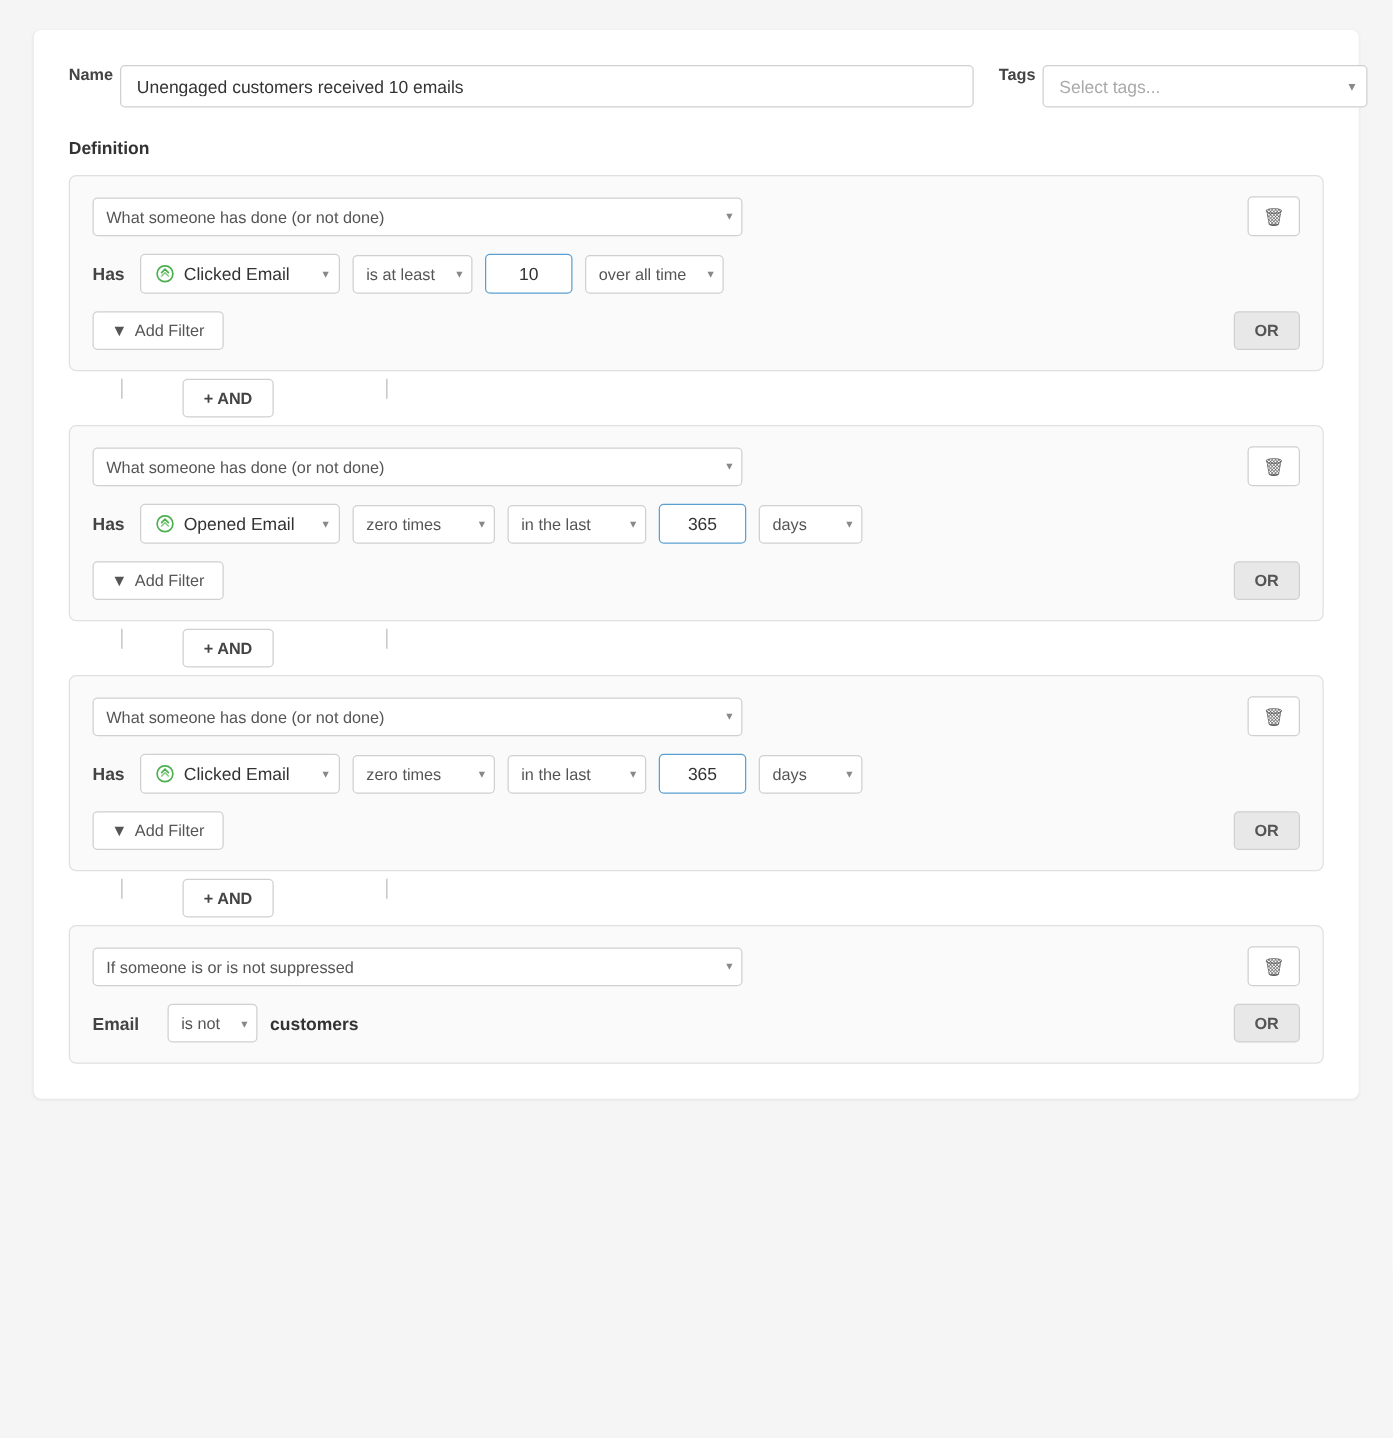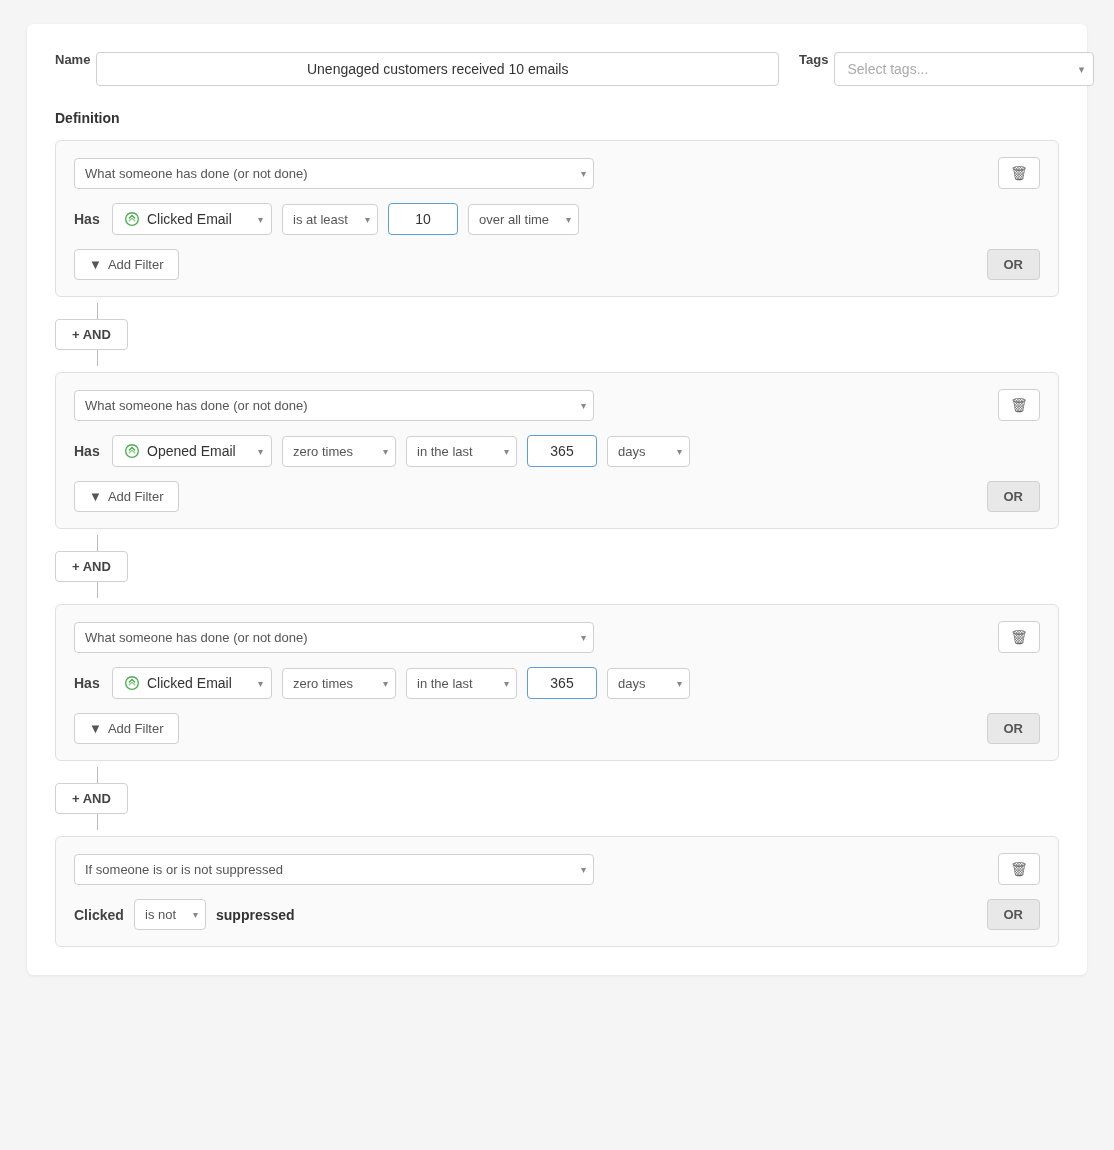--- a/index.html
+++ b/index.html
@@ -37,21 +37,20 @@
       color: #444;
     }
     .text-input {
       border: 1px solid #d0d0d0;
       border-radius: 4px;
       padding: 8px 12px;
       font-size: 14px;
       color: #333;
       background: #fff;
       width: 100%;
-      text-align: center;
     }
     .section-title {
       font-size: 14px;
       font-weight: 700;
       color: #333;
       margin-bottom: 14px;
     }
     .condition-block {
       border: 1px solid #e0e0e0;
       border-radius: 6px;
@@ -162,23 +161,24 @@
       background: #fff;
       border-radius: 4px;
       padding: 7px 16px;
       cursor: pointer;
       font-size: 13px;
       font-weight: 600;
       color: #444;
     }
     .and-section {
       display: flex;
-      flex-direction: column;
+      flex-direction: row;
       align-items: flex-start;
       margin: 6px 0;
+      gap: 48px;
     }
     .connector-line {
       width: 1px;
       height: 16px;
       background: #bbb;
       margin-left: 42px;
     }
     .tags-select-wrapper {
       position: relative;
       display: flex;
@@ -444,29 +444,29 @@
           <select style="width:100%;padding-right:30px;">
             <option>If someone is or is not suppressed</option>
           </select>
           <span class="chevron">▾</span>
         </div>
         <button class="delete-btn">
           <span>🗑</span>
         </button>
       </div>
       <div class="filter-row">
-        <span class="person-label">Clicked</span>
+        <span class="person-label">Email</span>
         <div class="small-select-wrapper">
           <select>
             <option>is not</option>
             <option>is</option>
           </select>
           <span class="chevron">▾</span>
         </div>
-        <span class="suppressed-text">suppressed</span>
+        <span class="suppressed-text">customers</span>
         <div style="flex:1"></div>
         <button class="or-btn">OR</button>
       </div>
     </div>
 
   </div>
 
 </div>
 
 </body></html>

